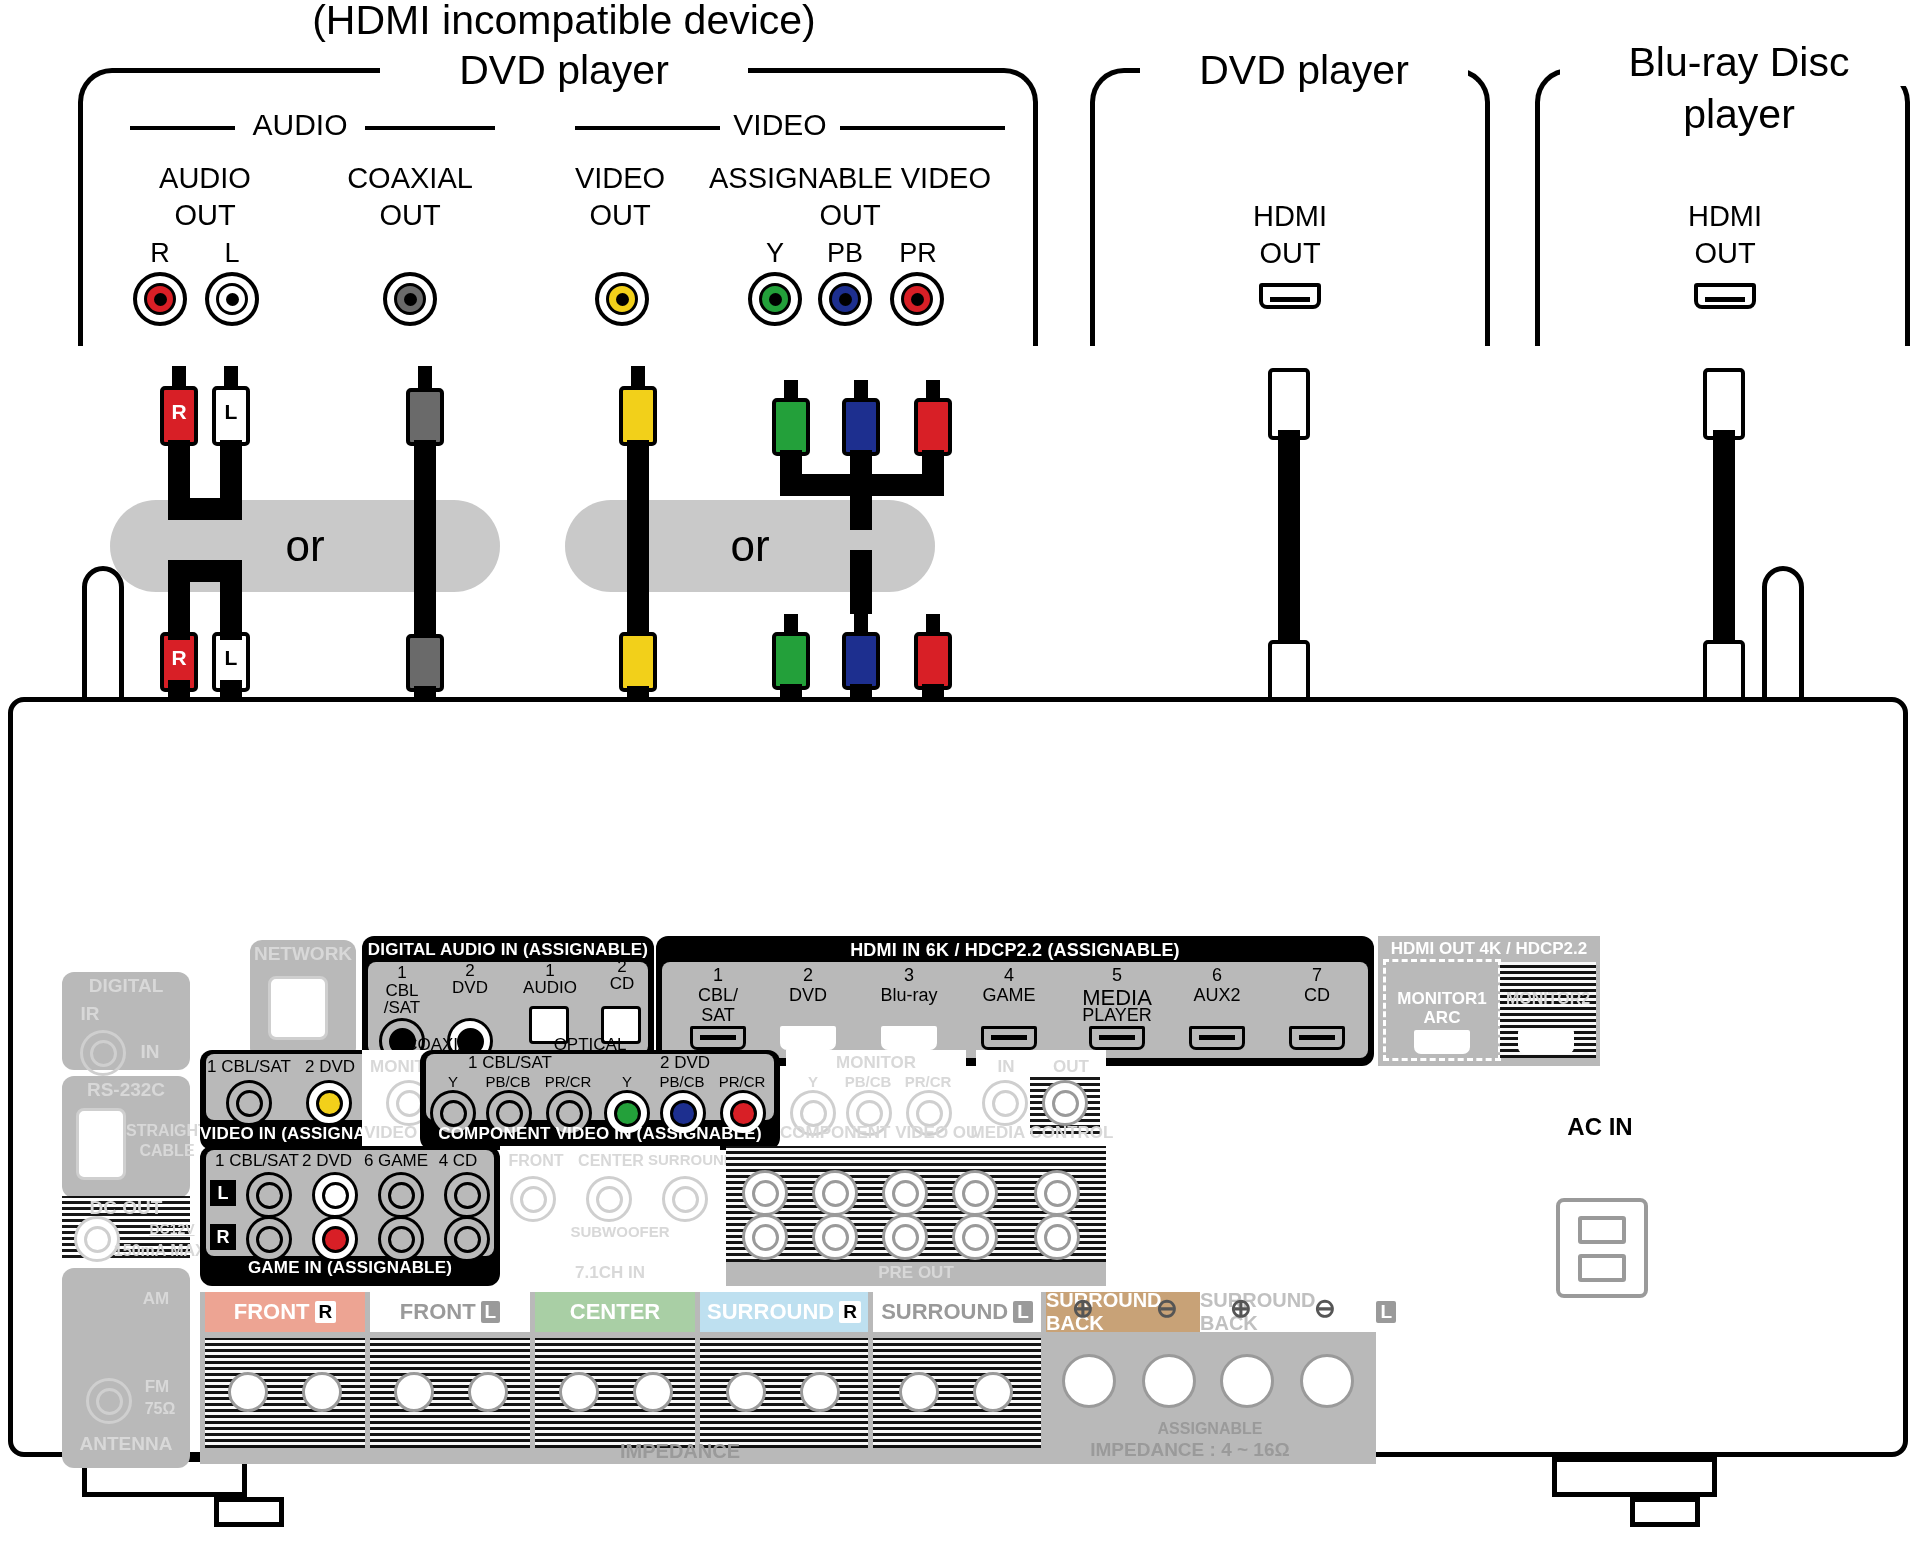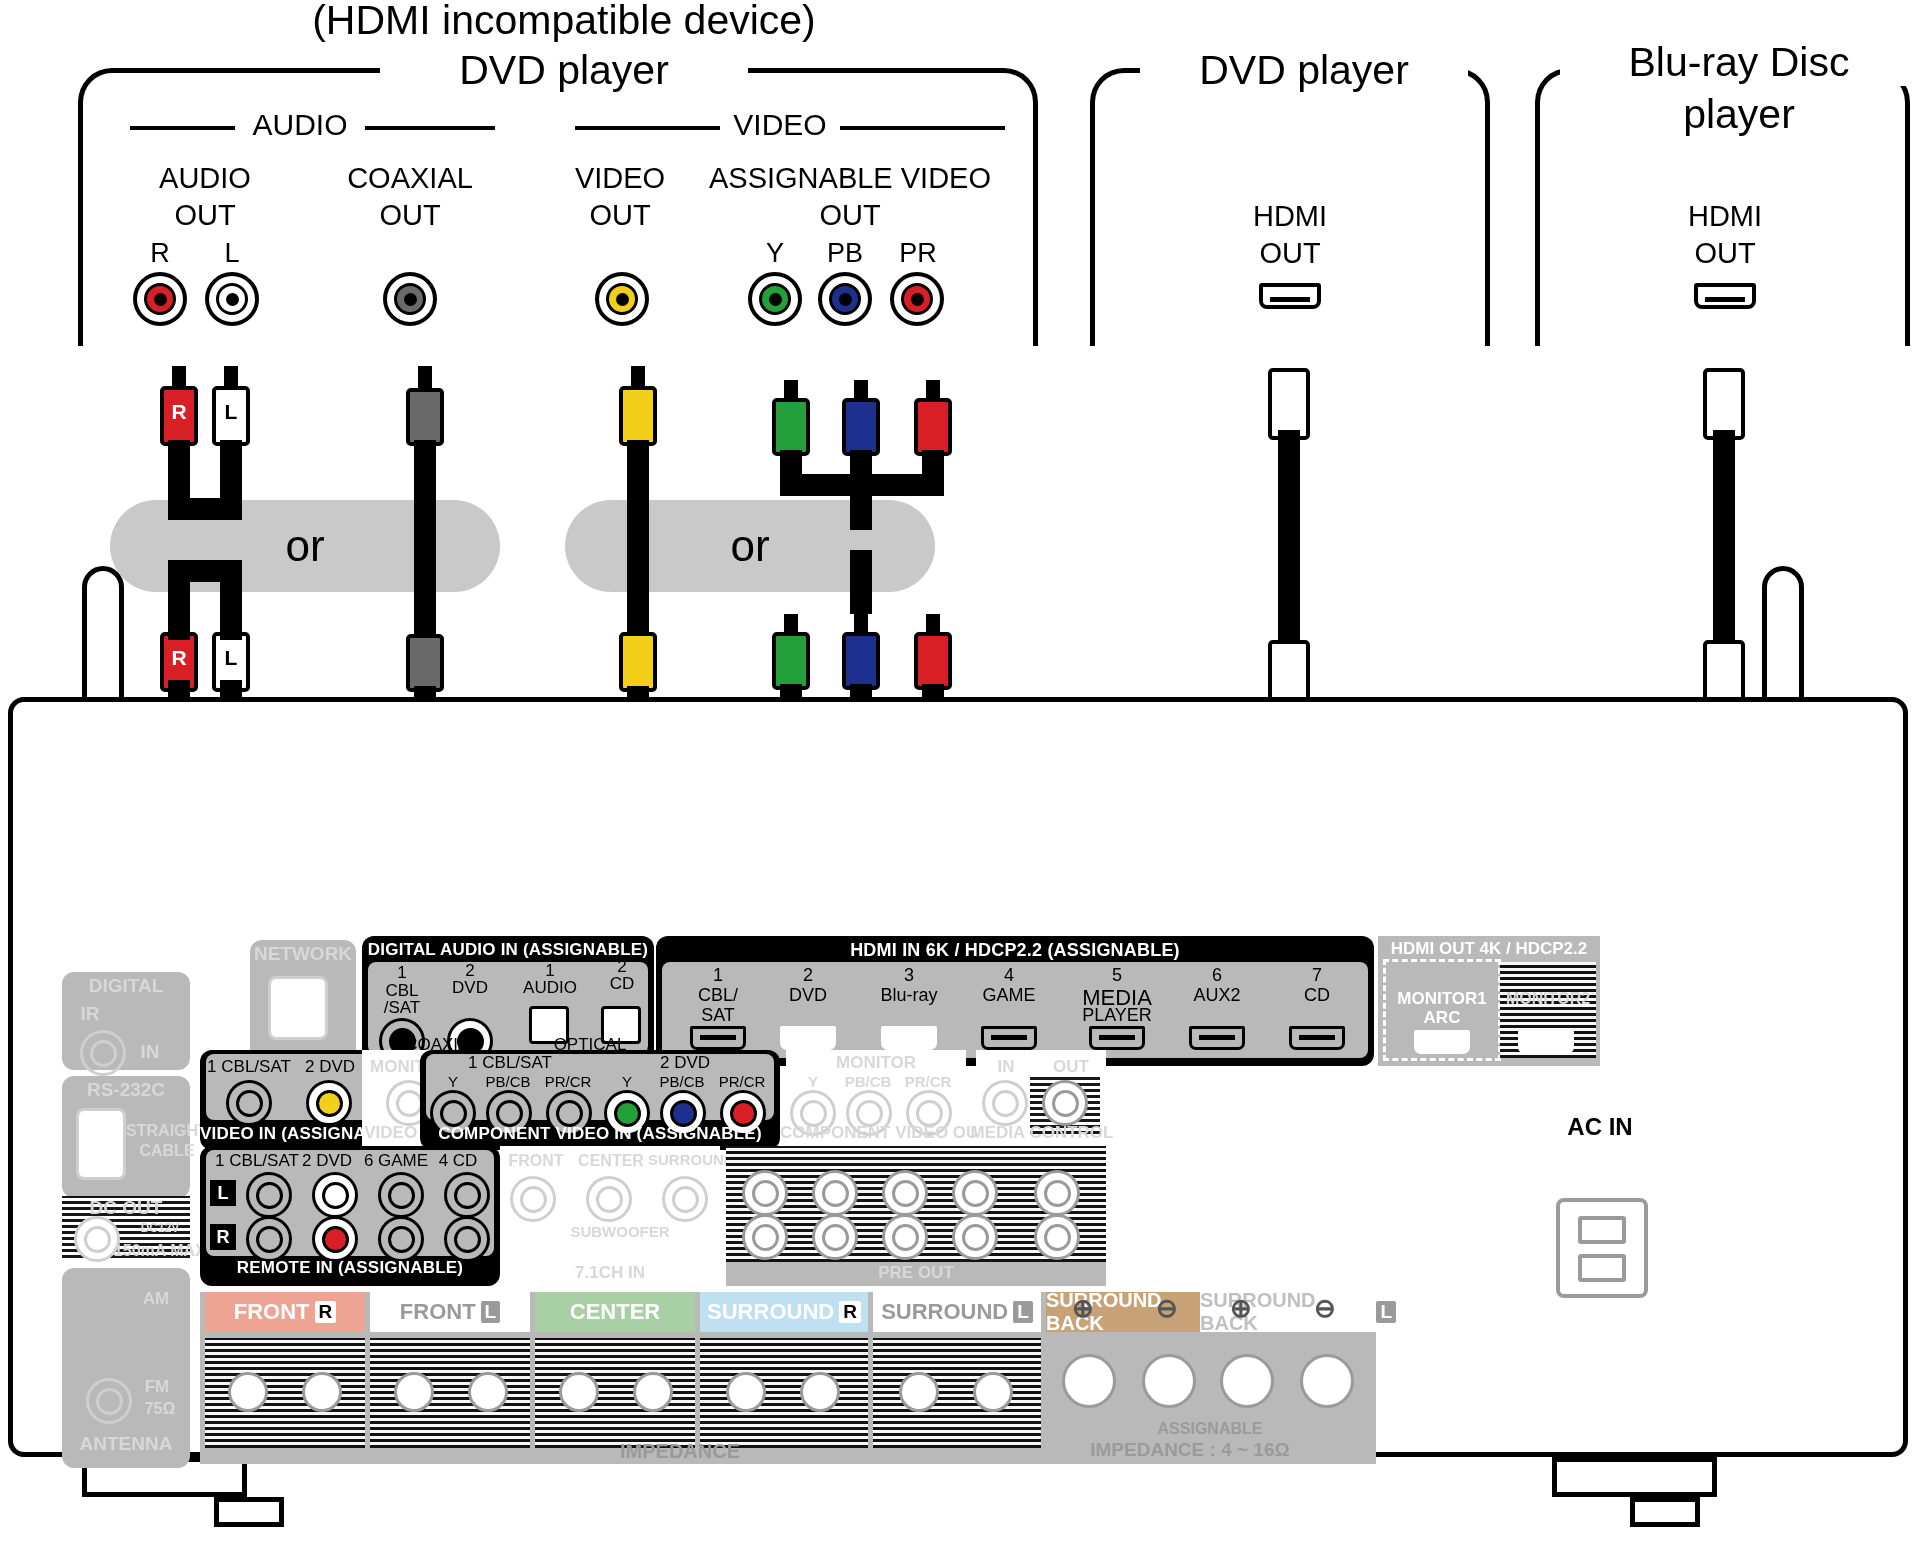--- a/index.html
+++ b/index.html
@@ -294,21 +294,21 @@
 <div class="plabel-g" style="left:62px;top:1080px;width:128px;">RS-232C</div>
 <div class="panel-w rnd8" style="left:76px;top:1108px;width:50px;height:72px;border:3px solid #cfcfcf;"></div>
 <div class="plabel-g" style="left:122px;top:1122px;width:90px;font-size:16px;">STRAIGHT</div>
 <div class="plabel-g" style="left:122px;top:1142px;width:90px;font-size:16px;">CABLE</div>
 
 <div class="hatch" style="left:62px;top:1196px;width:128px;height:62px;"></div>
 <div class="plabel-g" style="left:62px;top:1198px;width:128px;">DC OUT</div>
 <div class="pj ghost" style="left:74px;top:1216px;background:#fff;border-color:#cfcfcf;">
     <i></i>
   </div>
-<div class="plabel-g" style="left:120px;top:1222px;width:80px;font-size:12px;">DC12V</div>
+<div class="plabel-g" style="left:132px;top:1222px;width:80px;font-size:14px;text-decoration:underline;">DC12V</div>
 <div class="plabel-g" style="left:112px;top:1242px;width:100px;font-size:16px;">150mA MAX.</div>
 
 <div class="panel rnd" style="left:62px;top:1268px;width:128px;height:200px;"></div>
 <div class="plabel-g" style="left:62px;top:1434px;width:128px;">ANTENNA</div>
 <div class="plabel-g" style="left:126px;top:1290px;width:60px;font-size:17px;">AM</div>
 <div class="pj ghost" style="left:86px;top:1378px;">
     <i></i>
   </div>
 <div class="plabel-g" style="left:132px;top:1378px;width:50px;font-size:17px;">FM</div>
 <div class="plabel-g" style="left:132px;top:1400px;width:56px;font-size:16px;">75Ω</div>
@@ -491,21 +491,21 @@
   </div>
 <div class="pj" style="left:312px;top:1216px;background:#fff;">
     <i style="background:#d81f26;"></i>
   </div>
 <div class="pj" style="left:378px;top:1216px;">
     <i style="background:#b9b9b9;"></i>
   </div>
 <div class="pj" style="left:444px;top:1216px;">
     <i style="background:#b9b9b9;"></i>
   </div>
-<div class="klabel" style="left:200px;top:1258px;width:300px;font-size:17px;">REMOTE IN (ASSIGNABLE)</div>
+<div class="klabel" style="left:200px;top:1258px;width:300px;font-size:17px;">GAME IN (ASSIGNABLE)</div>
 
 <div class="panel-w" style="left:500px;top:1146px;width:220px;height:140px;"></div>
 <div class="plabel-g" style="left:500px;top:1152px;width:72px;font-size:16px;">FRONT</div>
 <div class="plabel-g" style="left:572px;top:1152px;width:78px;font-size:16px;">CENTER</div>
 <div class="plabel-g" style="left:648px;top:1152px;width:80px;font-size:15px;">SURROUND</div>
 <div class="pj ghost" style="left:510px;top:1176px;">
     <i></i>
   </div>
 <div class="pj ghost" style="left:586px;top:1176px;">
     <i></i>

